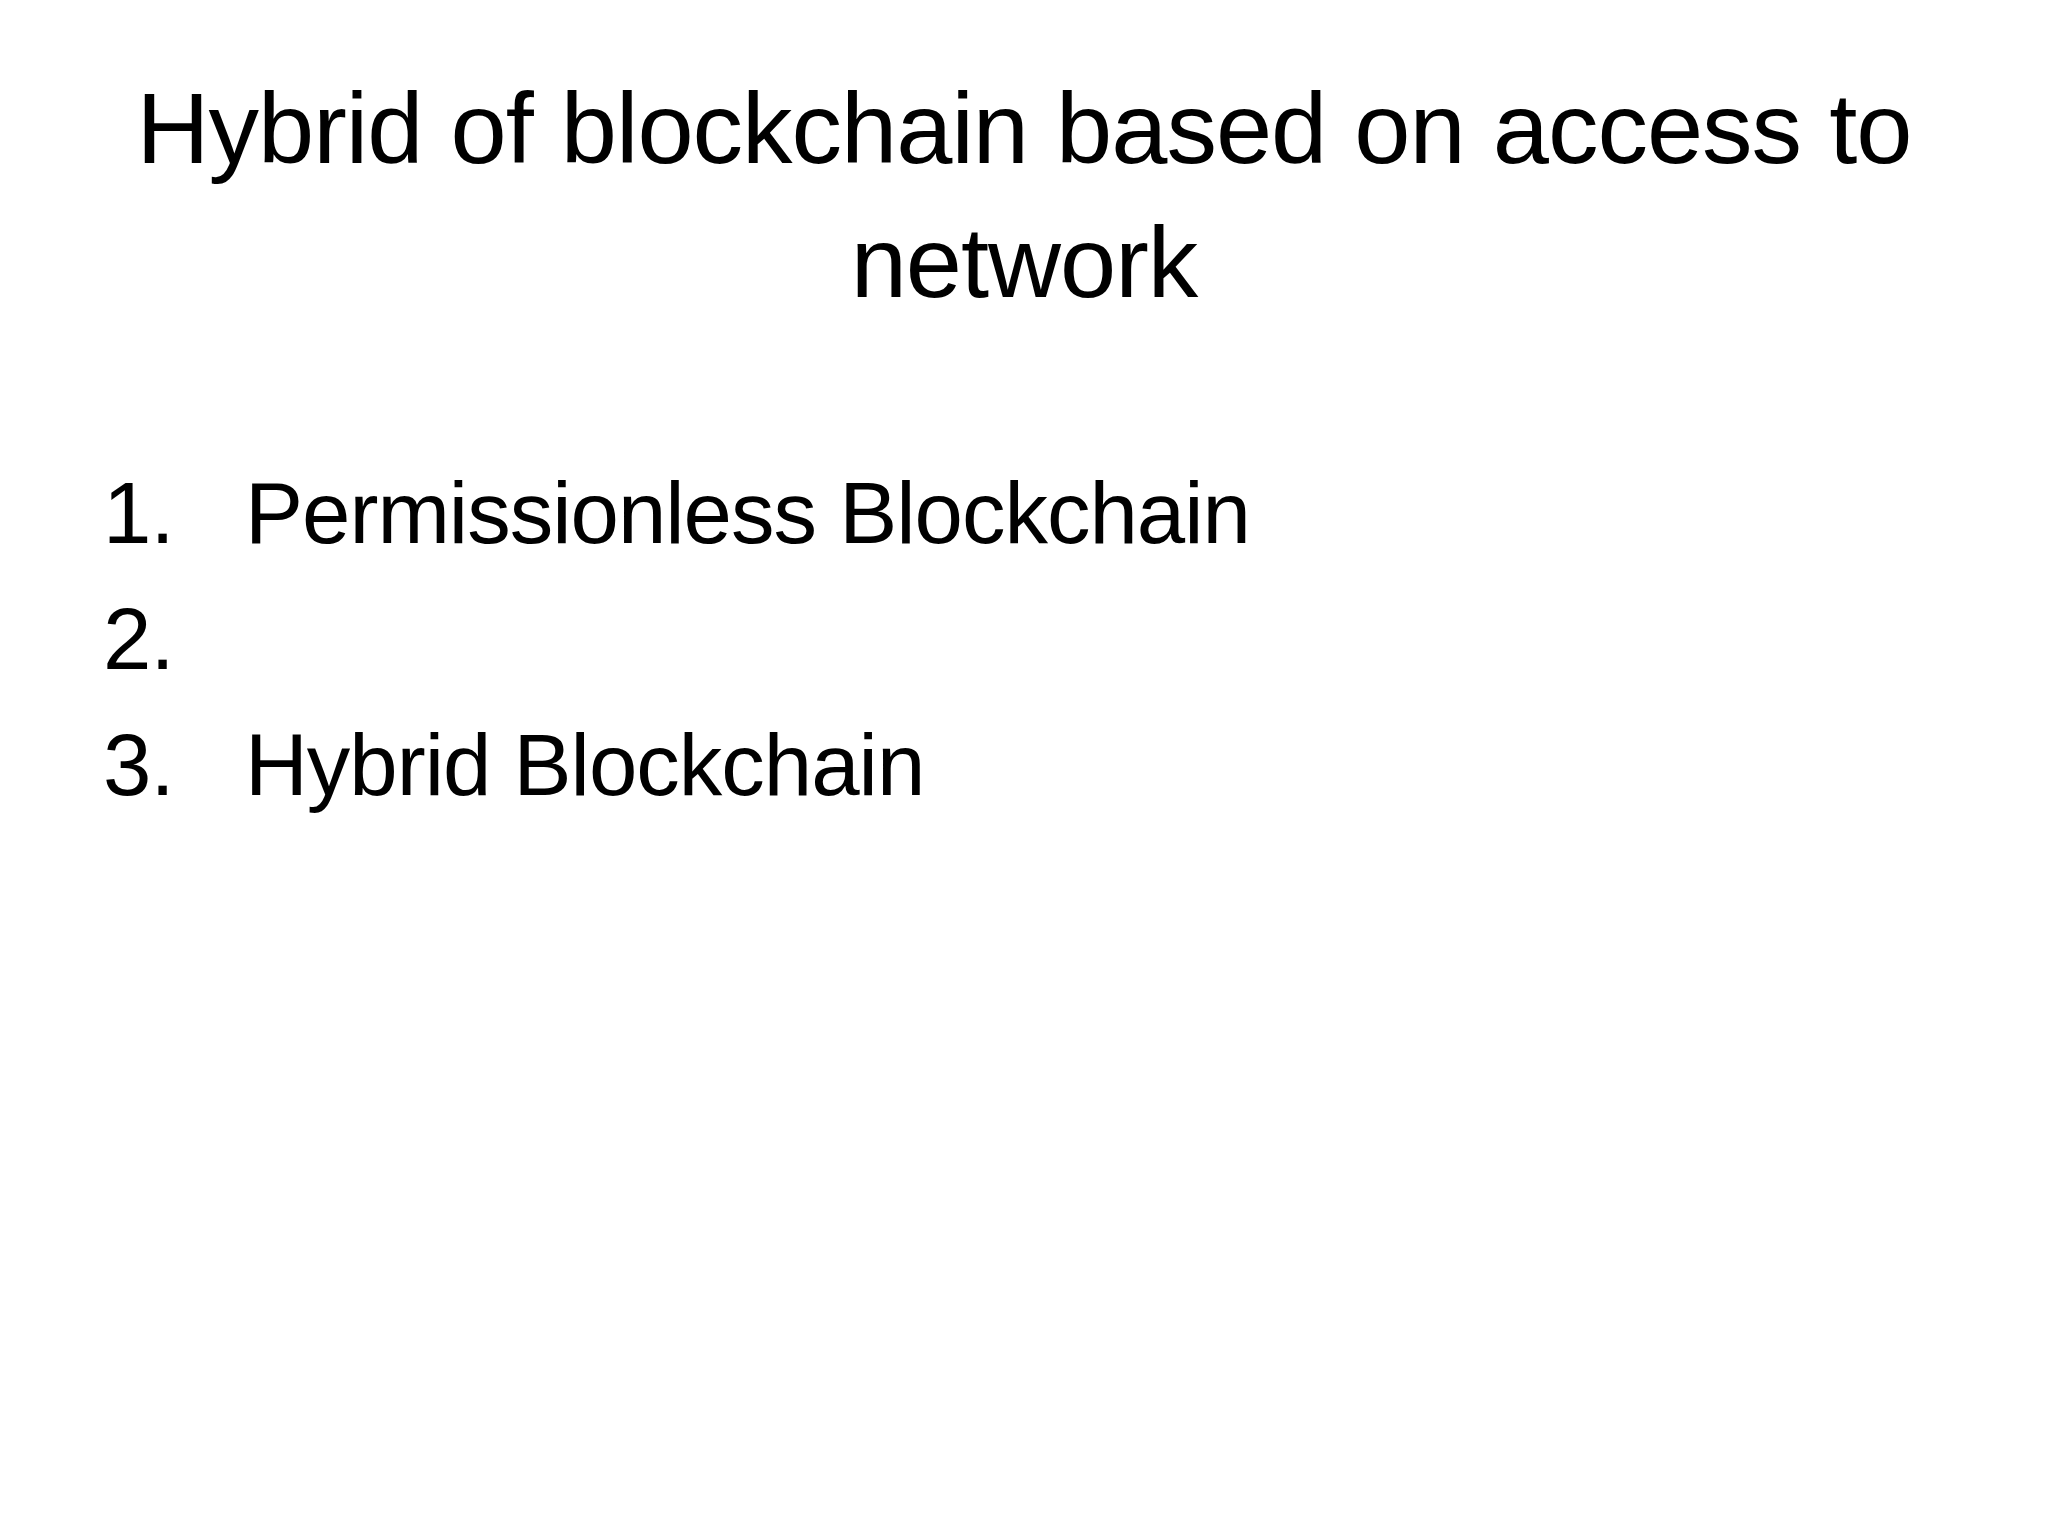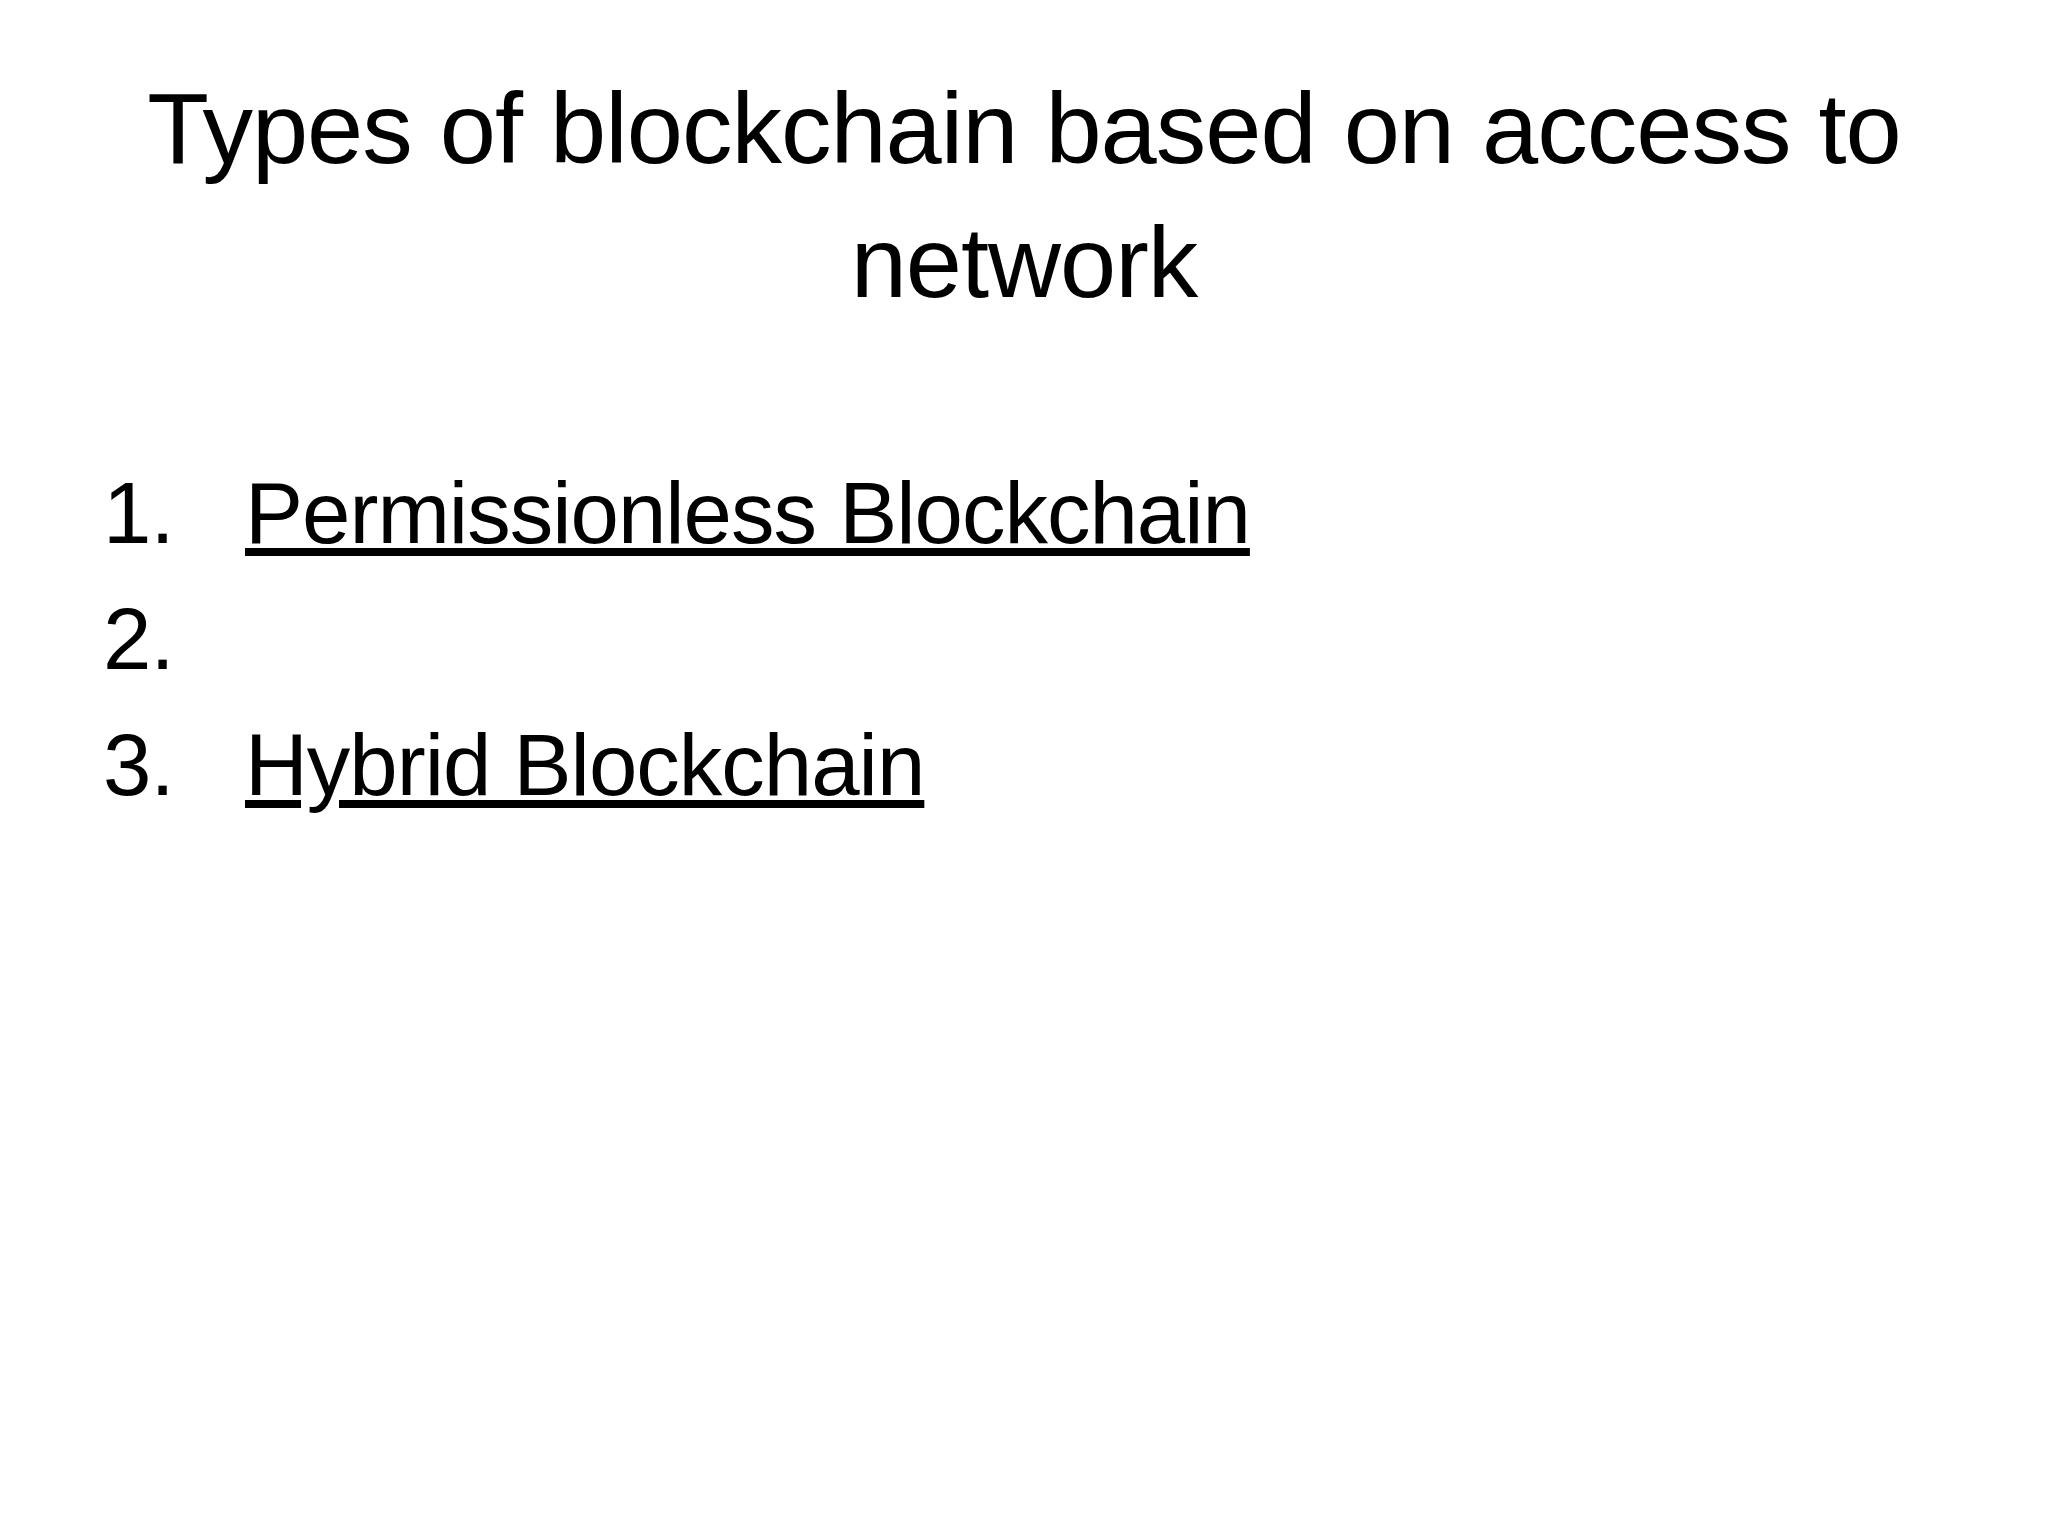--- a/index.html
+++ b/index.html
@@ -48,29 +48,28 @@
     line-height: 126px;
     letter-spacing: -1px;
   }
   .item-number {
     flex: 0 0 142px;
     width: 142px;
   }
   .item-label {
     flex: 0 1 auto;
     white-space: nowrap;
-    text-decoration: underline;
   }
 </style>
 </head>
 <body style="--bg: #ffffff; --fg: #000000;">
 
 <div class="slide">
 
-  <div class="slide-title">Types of blockchain based on access to network</div>
+  <div class="slide-title">Hybrid of blockchain based on access to network</div>
 
   <ol class="type-list">
     <li>
       <span class="item-number">1.</span>
       <span class="item-label">Permissionless Blockchain</span>
     </li>
     <li>
       <span class="item-number">2.</span>
     </li>
     <li>

